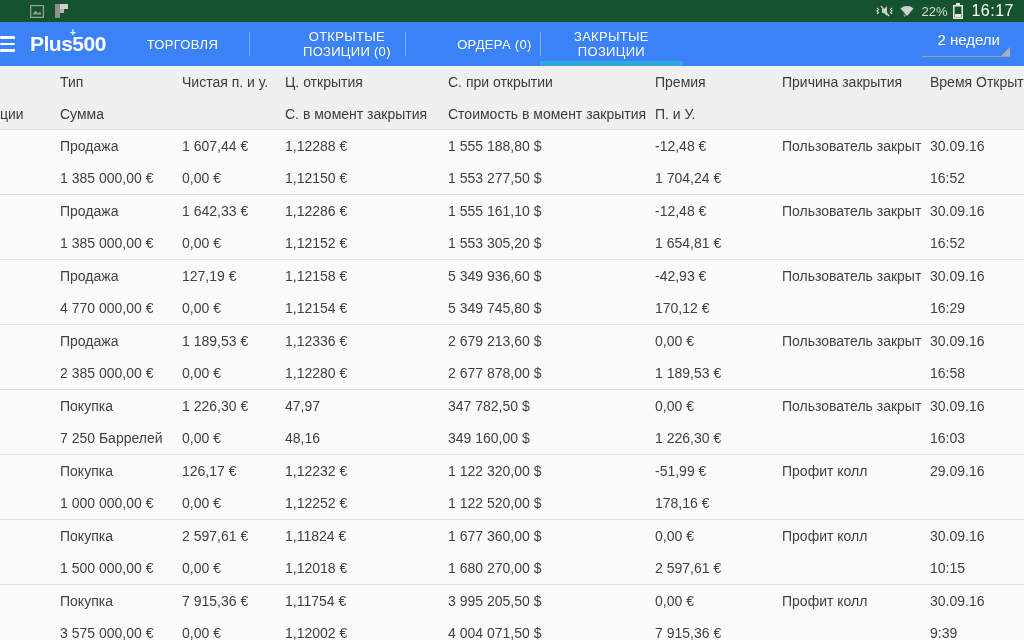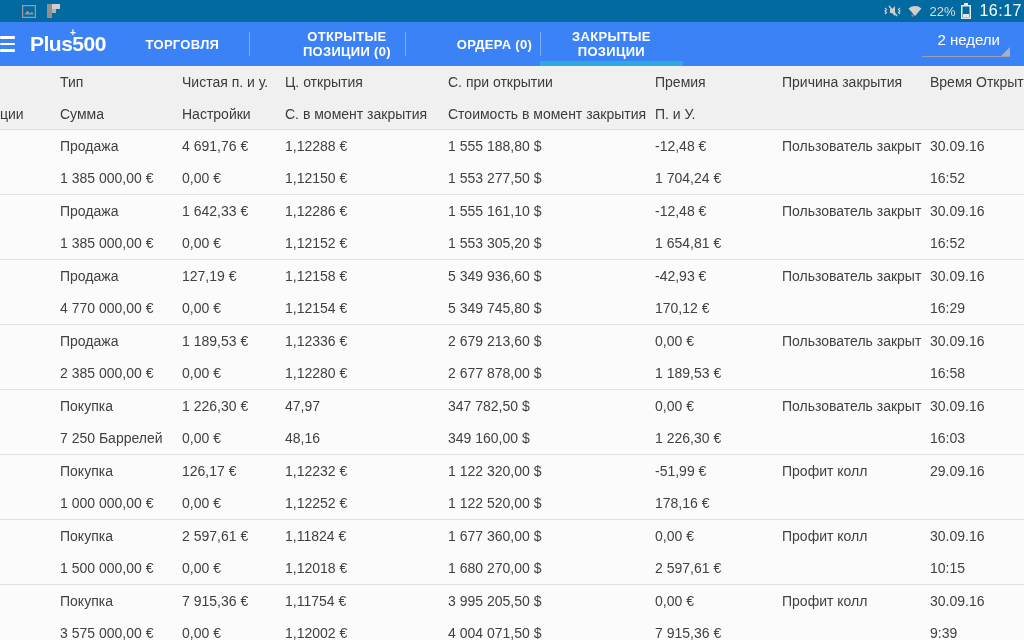--- a/index.html
+++ b/index.html
@@ -2,35 +2,35 @@
 <html><head>
 <meta charset="utf-8">
 <style>
   * { margin:0; padding:0; box-sizing:border-box; }
   html,body { width:1024px; height:640px; overflow:hidden; }
   body { font-family:"Liberation Sans","DejaVu Sans",sans-serif; background:#fbfbfb; }
 
   .screen { width:1024px; height:640px; position:relative; overflow:hidden; background:#fbfbfb; }
 
   
-  .statusbar { height:22px; background:#0369a1; display:flex; align-items:center; padding:0 2px; color:#e8e8e8; }
+  .statusbar { height:22px; background:#14532d; display:flex; align-items:center; padding:0 10px; color:#e8e8e8; }
   .sb-left { display:flex; align-items:center; gap:10px; padding-left:20px; }
   .sb-right { margin-left:auto; display:flex; align-items:center; gap:6px; }
   .sb-pct { font-size:13px; color:#dcdcdc; }
   .sb-time { font-size:16px; color:#fff; letter-spacing:0.5px; margin-left:2px; }
   .sb-ic { display:inline-flex; align-items:center; }
 
   
   .navbar { height:44px; background:#3b82f6; display:flex; align-items:stretch; position:relative; }
   .hamburger { width:22px; display:flex; flex-direction:column; justify-content:center; gap:4px; margin-left:-6px; padding-left:6px; cursor:pointer; }
   .hamburger span { display:block; width:15px; height:2.5px; background:#fff; border-radius:1px; }
   .logo { color:#fff; font-weight:bold; font-size:21px; letter-spacing:-0.5px; display:flex; align-items:center; padding:0 10px 0 14px; position:relative; }
   .logo .plus { position:absolute; top:5px; left:54px; font-size:10px; font-weight:bold; }
   .tabs { display:flex; align-items:stretch; }
-  .tab { display:flex; align-items:center; justify-content:center; color:#fff; font-size:13px; font-weight:bold; letter-spacing:0.3px; position:relative; cursor:pointer; text-align:center; }
+  .tab { display:flex; align-items:center; justify-content:center; color:#fff; font-size:13px; font-weight:normal; letter-spacing:0.3px; position:relative; cursor:pointer; text-align:center; }
   .tab + .tab::before { content:""; position:absolute; left:0; top:10px; bottom:10px; width:1px; background:rgba(255,255,255,0.35); }
   .tab:nth-child(1){ width:133px; }
   .tab:nth-child(2){ width:156px;padding-left:40px; }
   .tab:nth-child(3){ width:135px;padding-left:44px; }
   .tab:nth-child(4){ width:143px; }
   .tab.active::after { content:""; position:absolute; left:0; right:0; bottom:0; height:5px; background:#2fa9e0; }
   .nav-spacer { flex:1; }
   .period { display:flex; align-items:flex-start; margin:6px 14px 0 0; position:relative; cursor:pointer; }
   .period-inner { color:#fff; font-size:15px; padding:3px 10px 8px 10px; border-bottom:1px solid #9aa0ad; position:relative; min-width:88px; text-align:right; }
   .period-inner::after { content:""; position:absolute; right:0; bottom:0; width:0; height:0; border-left:9px solid transparent; border-bottom:9px solid #aab0ba; }
@@ -122,21 +122,20 @@
       <div class="cell">
         <div class="l1"></div>
         <div class="l2">ции</div>
       </div>
       <div class="cell">
         <div class="l1">Тип</div>
         <div class="l2">Сумма</div>
       </div>
       <div class="cell">
         <div class="l1">Чистая п. и у.</div>
-        <div class="l2">Настройки</div>
       </div>
       <div class="cell">
         <div class="l1">Ц. открытия</div>
         <div class="l2">С. в момент закрытия</div>
       </div>
       <div class="cell">
         <div class="l1">С. при открытии</div>
         <div class="l2">Стоимость в момент закрытия</div>
       </div>
       <div class="cell">
@@ -157,21 +156,21 @@
       <div class="prow rowgrid">
         <div class="cell">
           <div class="l1"></div>
           <div class="l2"></div>
         </div>
         <div class="cell">
           <div class="l1">Продажа</div>
           <div class="l2">1 385 000,00 €</div>
         </div>
         <div class="cell">
-          <div class="l1 val-green">4 691,76 €</div>
+          <div class="l1 val-green">1 607,44 €</div>
           <div class="l2">0,00 €</div>
         </div>
         <div class="cell">
           <div class="l1">1,12288 €</div>
           <div class="l2">1,12150 €</div>
         </div>
         <div class="cell">
           <div class="l1">1 555 188,80 $</div>
           <div class="l2">1 553 277,50 $</div>
         </div>

